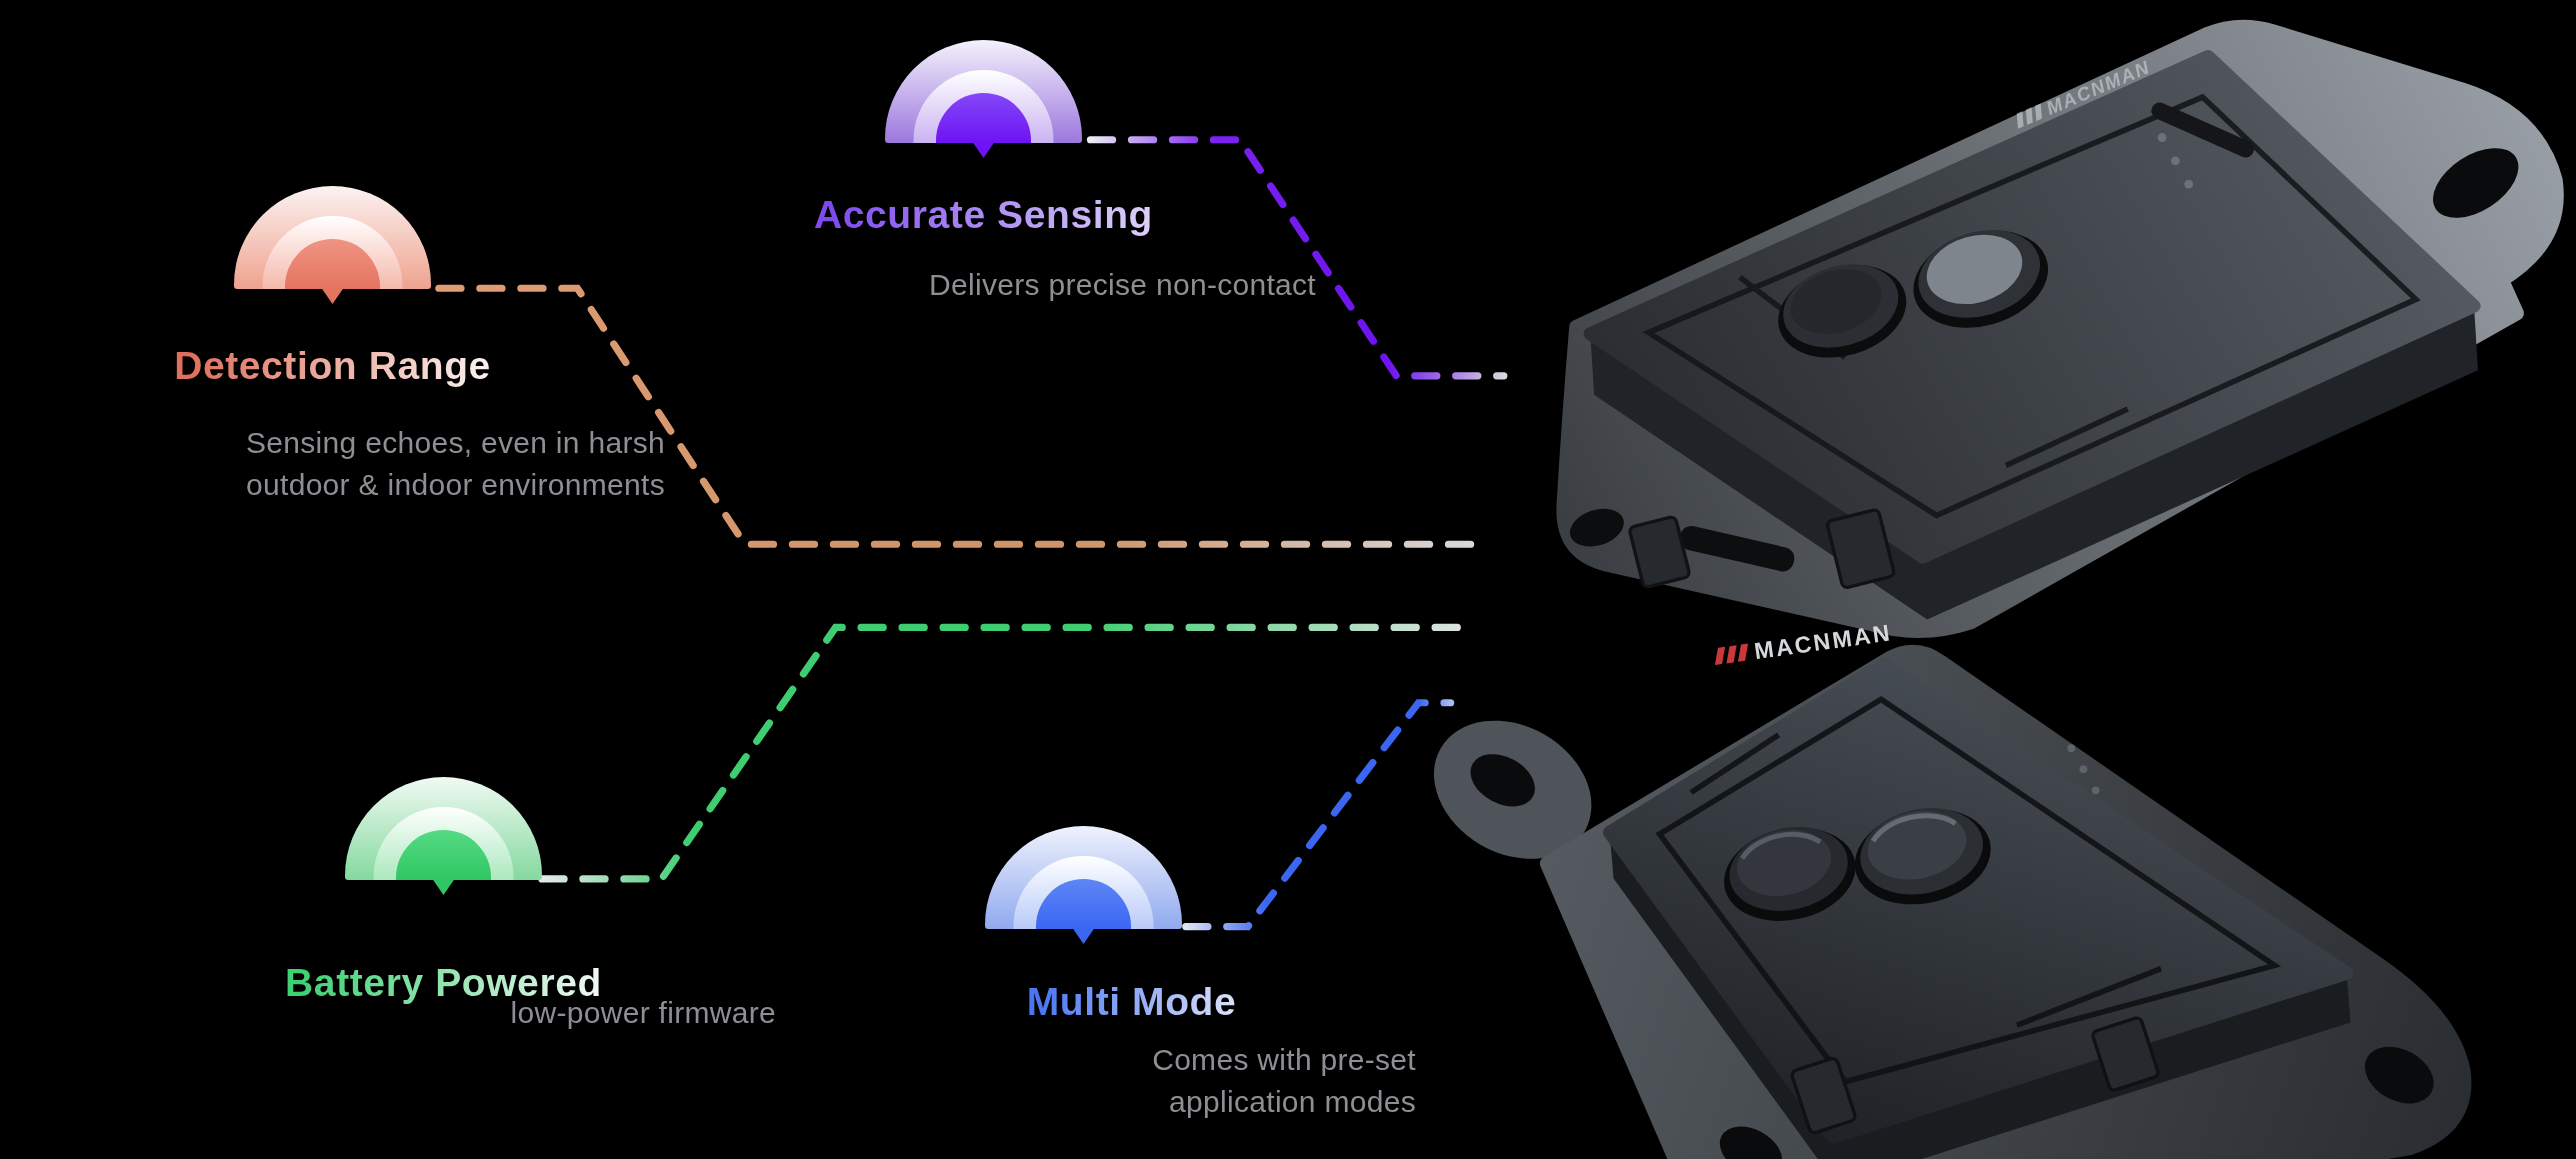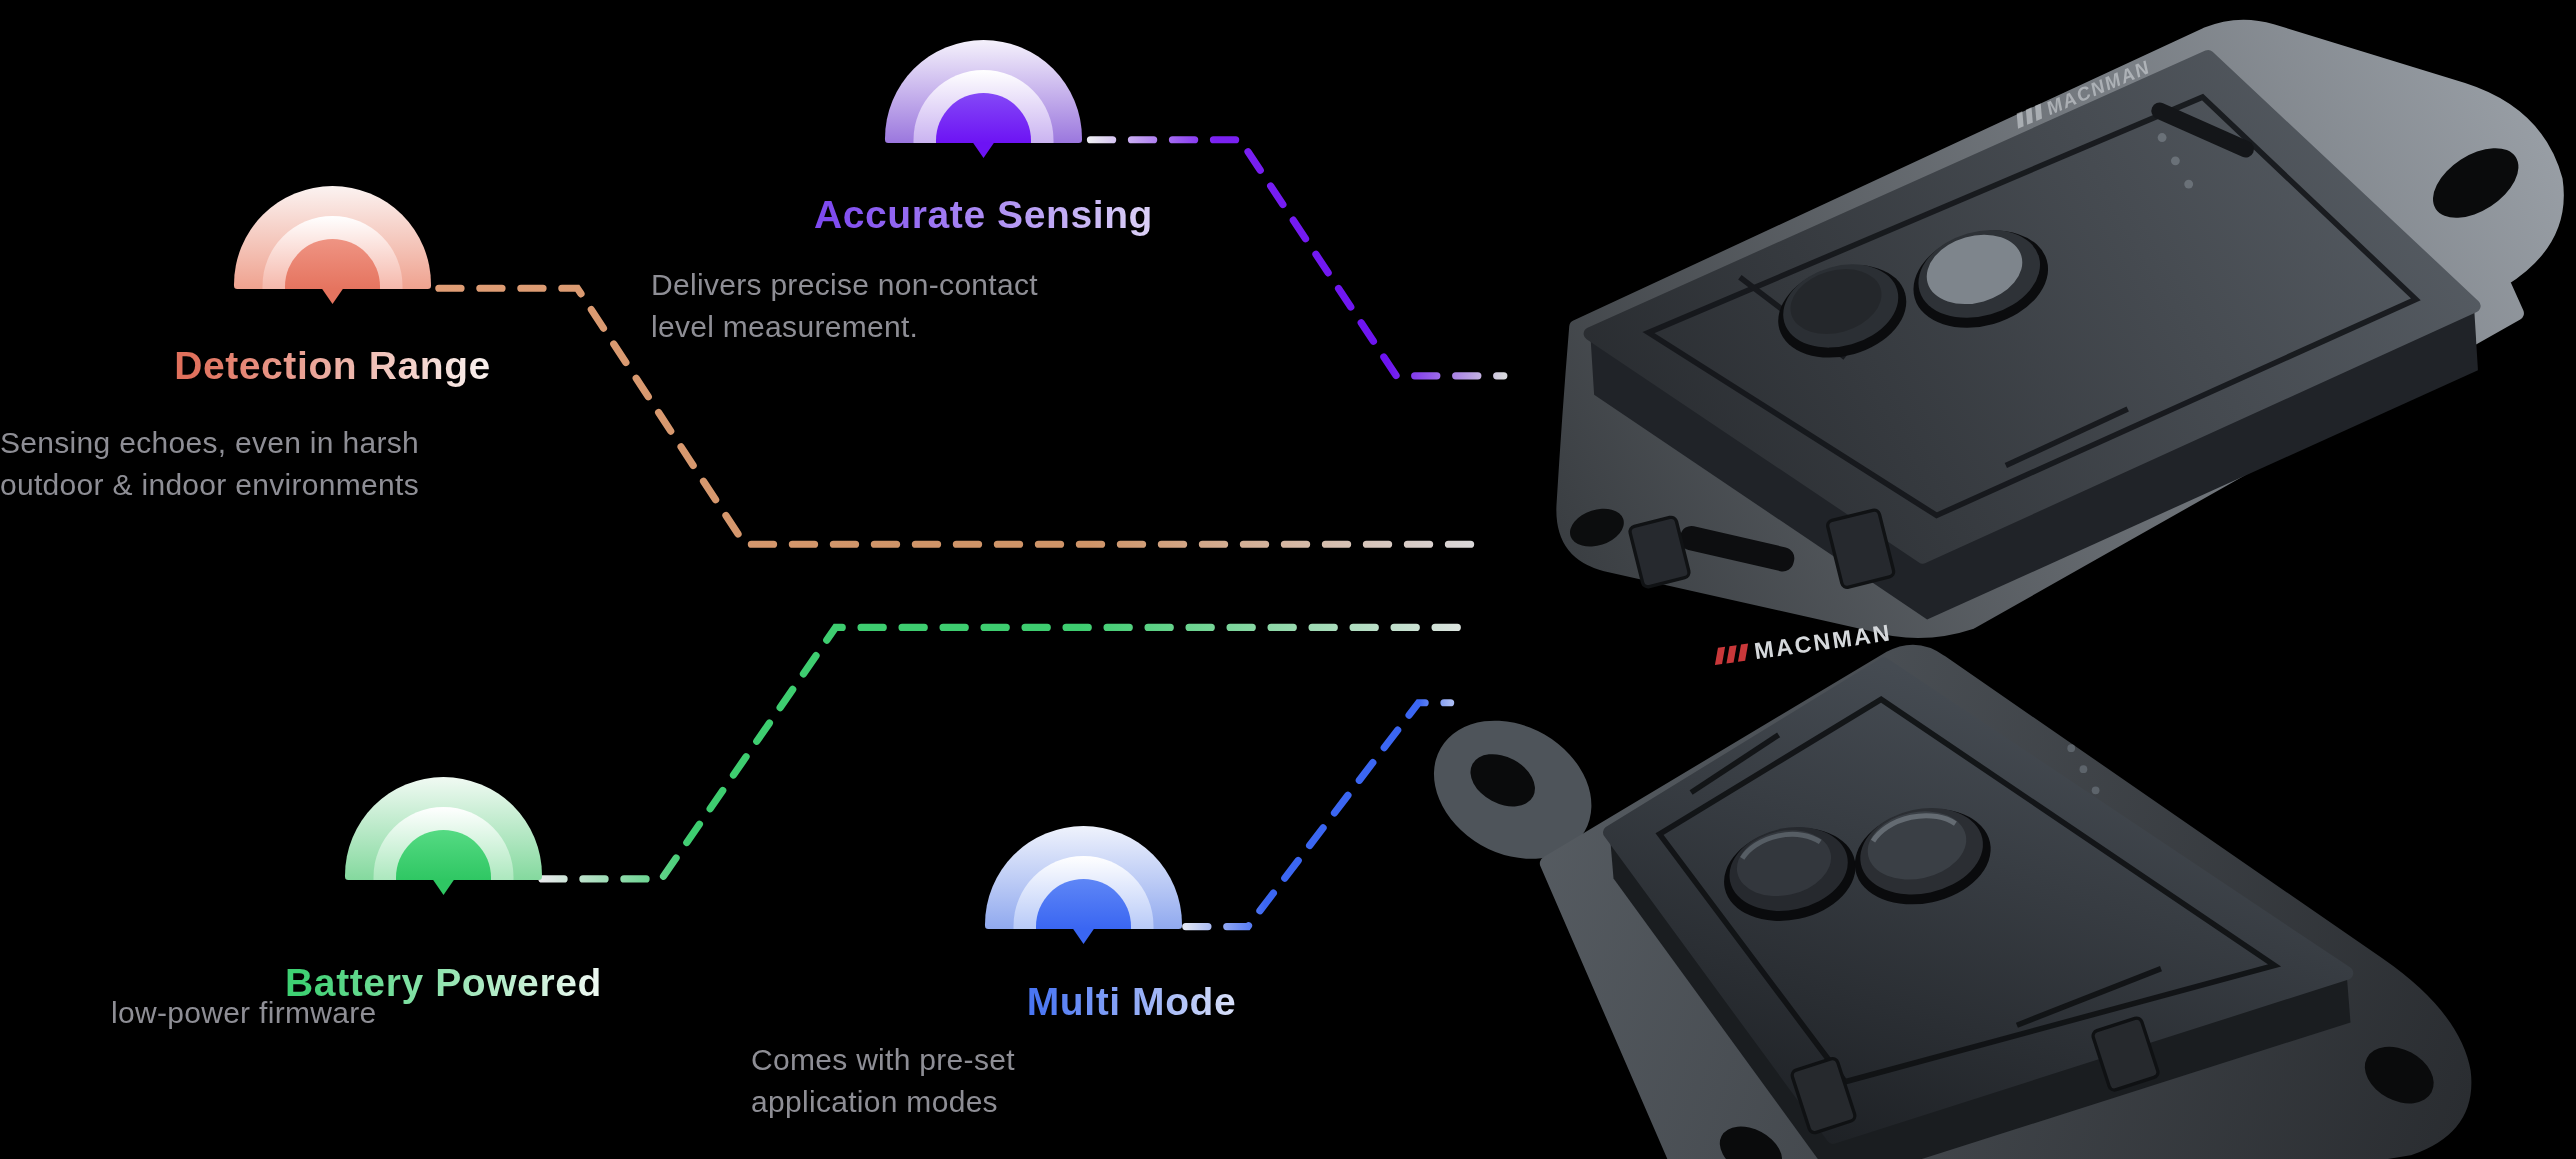--- a/index.html
+++ b/index.html
@@ -22,21 +22,21 @@
   .ring.inner{width:95px;height:50px;border-radius:48px 48px 0 0;
               background:linear-gradient(to bottom,var(--inner2) 0%,var(--inner) 100%);}
   .pointer{position:absolute;left:50%;bottom:-15px;transform:translateX(-50%);
            width:0;height:0;border-left:11.6px solid transparent;border-right:11.6px solid transparent;
            border-top:16.6px solid var(--inner);}
 
   .title{position:absolute;left:50%;transform:translateX(-50%);margin:0;white-space:nowrap;
          font-size:39px;line-height:47px;font-weight:bold;letter-spacing:0.6px;
          background:linear-gradient(90deg,var(--titleFrom) 5%,var(--titleTo) 97%);
          -webkit-background-clip:text;background-clip:text;color:transparent;}
-  .desc{position:absolute;left:0;width:100%;margin:0;text-align:left;
+  .desc{position:absolute;left:0;width:100%;margin:0;text-align:right;
         font-size:30px;line-height:42px;color:#8e8e95;font-weight:normal;letter-spacing:0.3px;}
   .desc span{display:block;}
 
   .f-accurate{--titleFrom:#7e4af0;--titleTo:#d9cef6;--inner:#6d13f4;--inner2:#8448f7;
               --mid:#cab3f1;--outer:#9b77de;--outerTop:#f3effb;}
   .f-detection{--titleFrom:#e0705c;--titleTo:#f9efec;--inner:#e5745f;--inner2:#ef9483;
                --mid:#f5b8ab;--outer:#efa28f;--outerTop:#fbf1ef;}
   .f-battery{--titleFrom:#3ed173;--titleTo:#ecf8f1;--inner:#2fc763;--inner2:#55da83;
              --mid:#ace8be;--outer:#84d99e;--outerTop:#eef9f1;}
   .f-multi{--titleFrom:#4a76f4;--titleTo:#d6def9;--inner:#3a66f2;--inner2:#5e86f6;
@@ -207,21 +207,20 @@
   <div class="feat f-accurate t-accurate pos-accurate">
     <div class="dome">
       <div class="ring outer"></div>
       <div class="ring mid"></div>
       <div class="ring inner"></div>
       <div class="pointer"></div>
     </div>
     <h2 class="title">Accurate Sensing</h2>
     <p class="desc">
       <span>Delivers precise non-contact</span>
-      <span>level measurement.</span>
     </p>
   </div>
 
   <div class="feat f-detection t-detection pos-detection">
     <div class="dome">
       <div class="ring outer"></div>
       <div class="ring mid"></div>
       <div class="ring inner"></div>
       <div class="pointer"></div>
     </div>

